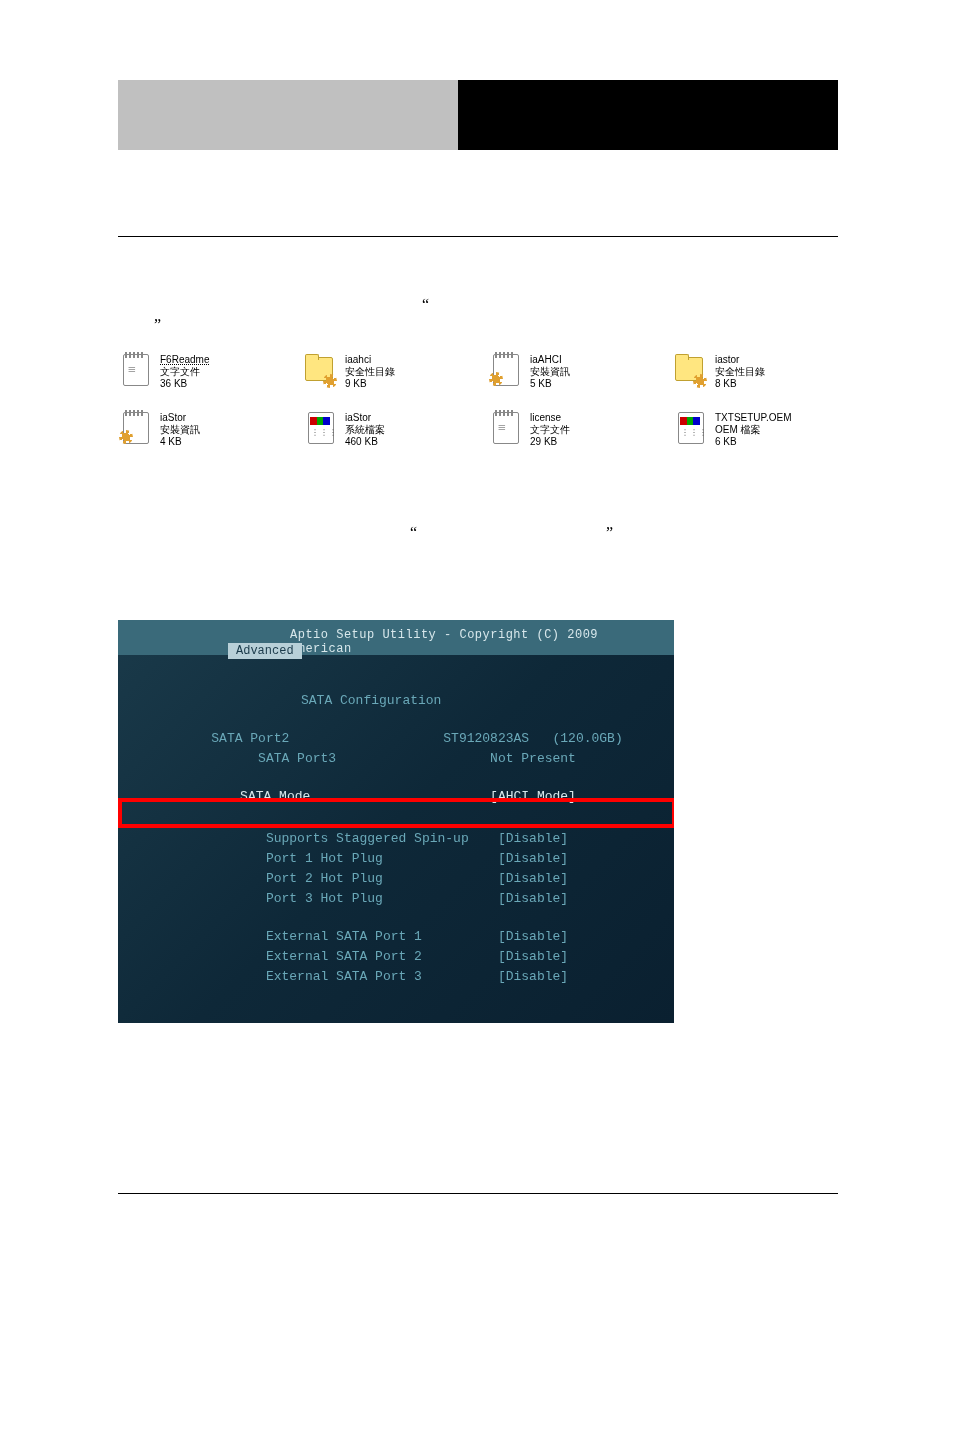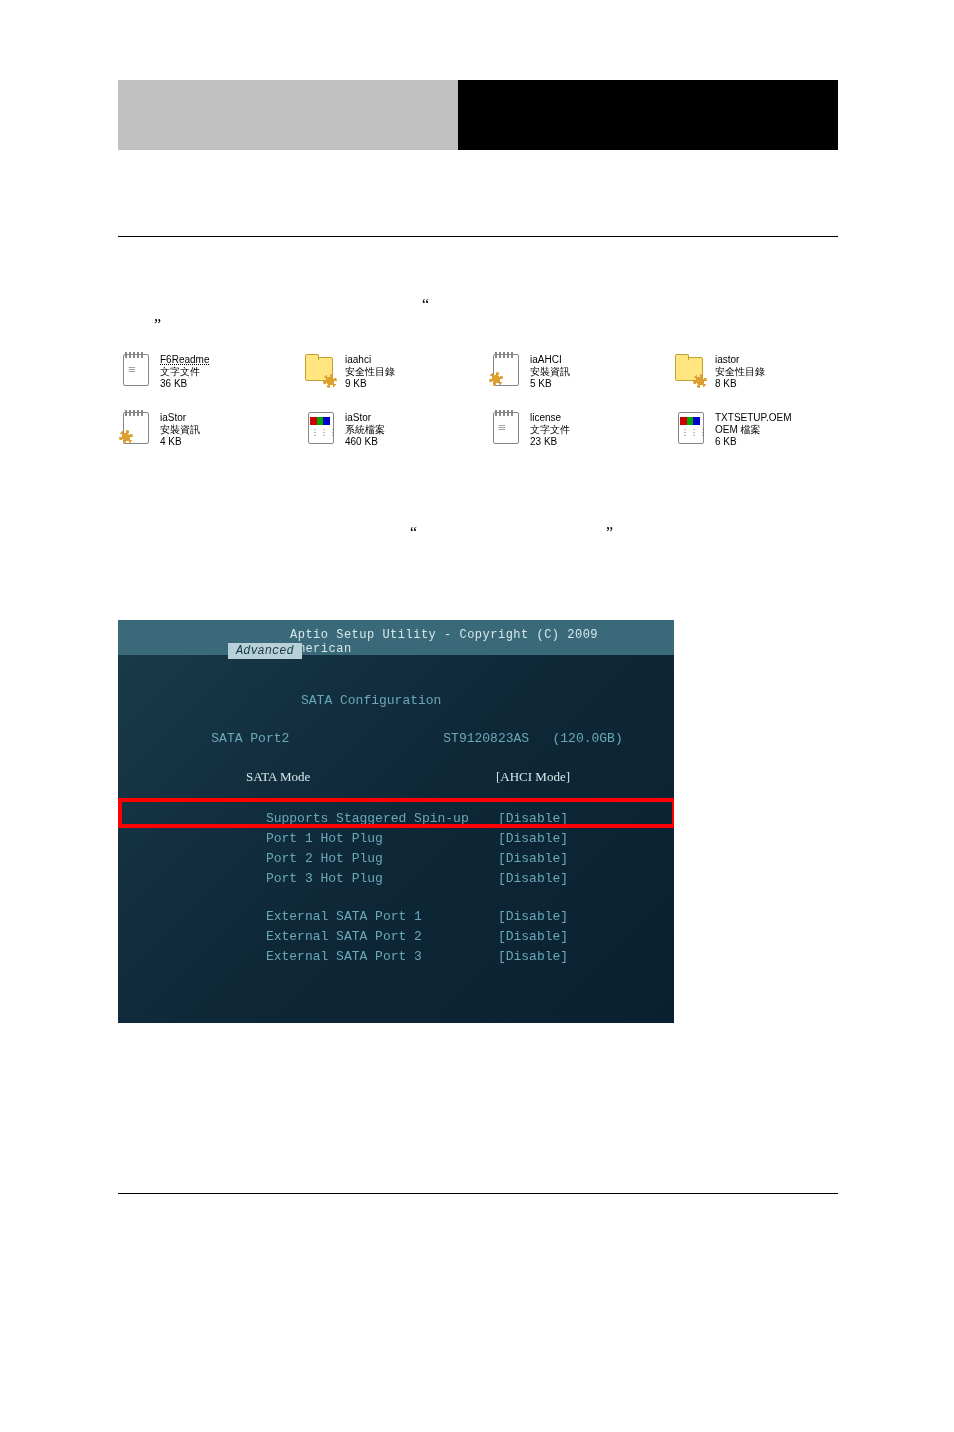--- a/index.html
+++ b/index.html
@@ -254,21 +254,20 @@
     letter-spacing: 0.5px;
   }
   .bios-tab {
     position: absolute;
     top: 18px;
     left: 88px;
     color: #1a3a4a;
     background: #b8d0d8;
     padding: 1px 8px;
     font-size: 12px;
-    font-style: italic;
   }
   .bios-body {
     position: absolute;
     top: 40px;
     left: 0;
     width: 100%;
   }
   .bios-line {
     position: relative;
     height: 20px;
@@ -276,21 +275,21 @@
     justify-content: center;
   }
   .bios-label {
     width: 270px;
     padding-left: 38px;
     white-space: pre;
   }
   .bios-value {
     white-space: pre;
   }
-  .bios-white { color: #d8e8ec; font-family: Liberation Serif, serif; }
+  .bios-white { color: #d8e8ec; }
   .redbox {
     position: absolute;
     top: 178px;
     left: 0px;
     width: 558px;
     height: 30px;
     border: 4px solid #ff0000;
     pointer-events: none;
   }
   .divider-bottom {
@@ -397,21 +396,21 @@
     </div>
     <div class="file-item">
       <div class="file-icon">
           <div class="icon-text">
             <div class="spiral"></div>
           </div>
         </div>
       <div class="file-info">
         <div class="file-name">license</div>
         <div>文字文件</div>
-        <div>23 KB</div>
+        <div>29 KB</div>
       </div>
     </div>
     <div class="file-item">
       <div class="file-icon">
           <div class="icon-sys">
             <div class="dots">⋮⋮⋮</div>
           </div>
         </div>
       <div class="file-info">
         <div class="file-name">TXTSETUP.OEM</div>
@@ -432,20 +431,24 @@
       <div class="bios-body">
         <div style="height:28px"></div>
         <div class="bios-line">
             <div class="bios-label">SATA Configuration</div>
           </div>
         <div style="height:18px"></div>
         <div class="bios-line">
             <div class="bios-label">SATA Port2</div>
             <div class="bios-value">ST9120823AS   (120.0GB)</div>
           </div>
+        <div class="bios-line">
+            <div class="bios-label">SATA Port3</div>
+            <div class="bios-value">Not Present</div>
+          </div>
         <div style="height:18px"></div>
         <div class="bios-line">
             <div class="bios-label bios-white" style="padding-left:20px">SATA Mode</div>
             <div class="bios-value bios-white">[AHCI Mode]</div>
           </div>
         <div style="height:22px"></div>
         <div class="bios-line">
             <div class="bios-label">Supports Staggered Spin-up</div>
             <div class="bios-value">[Disable]</div>
           </div>

